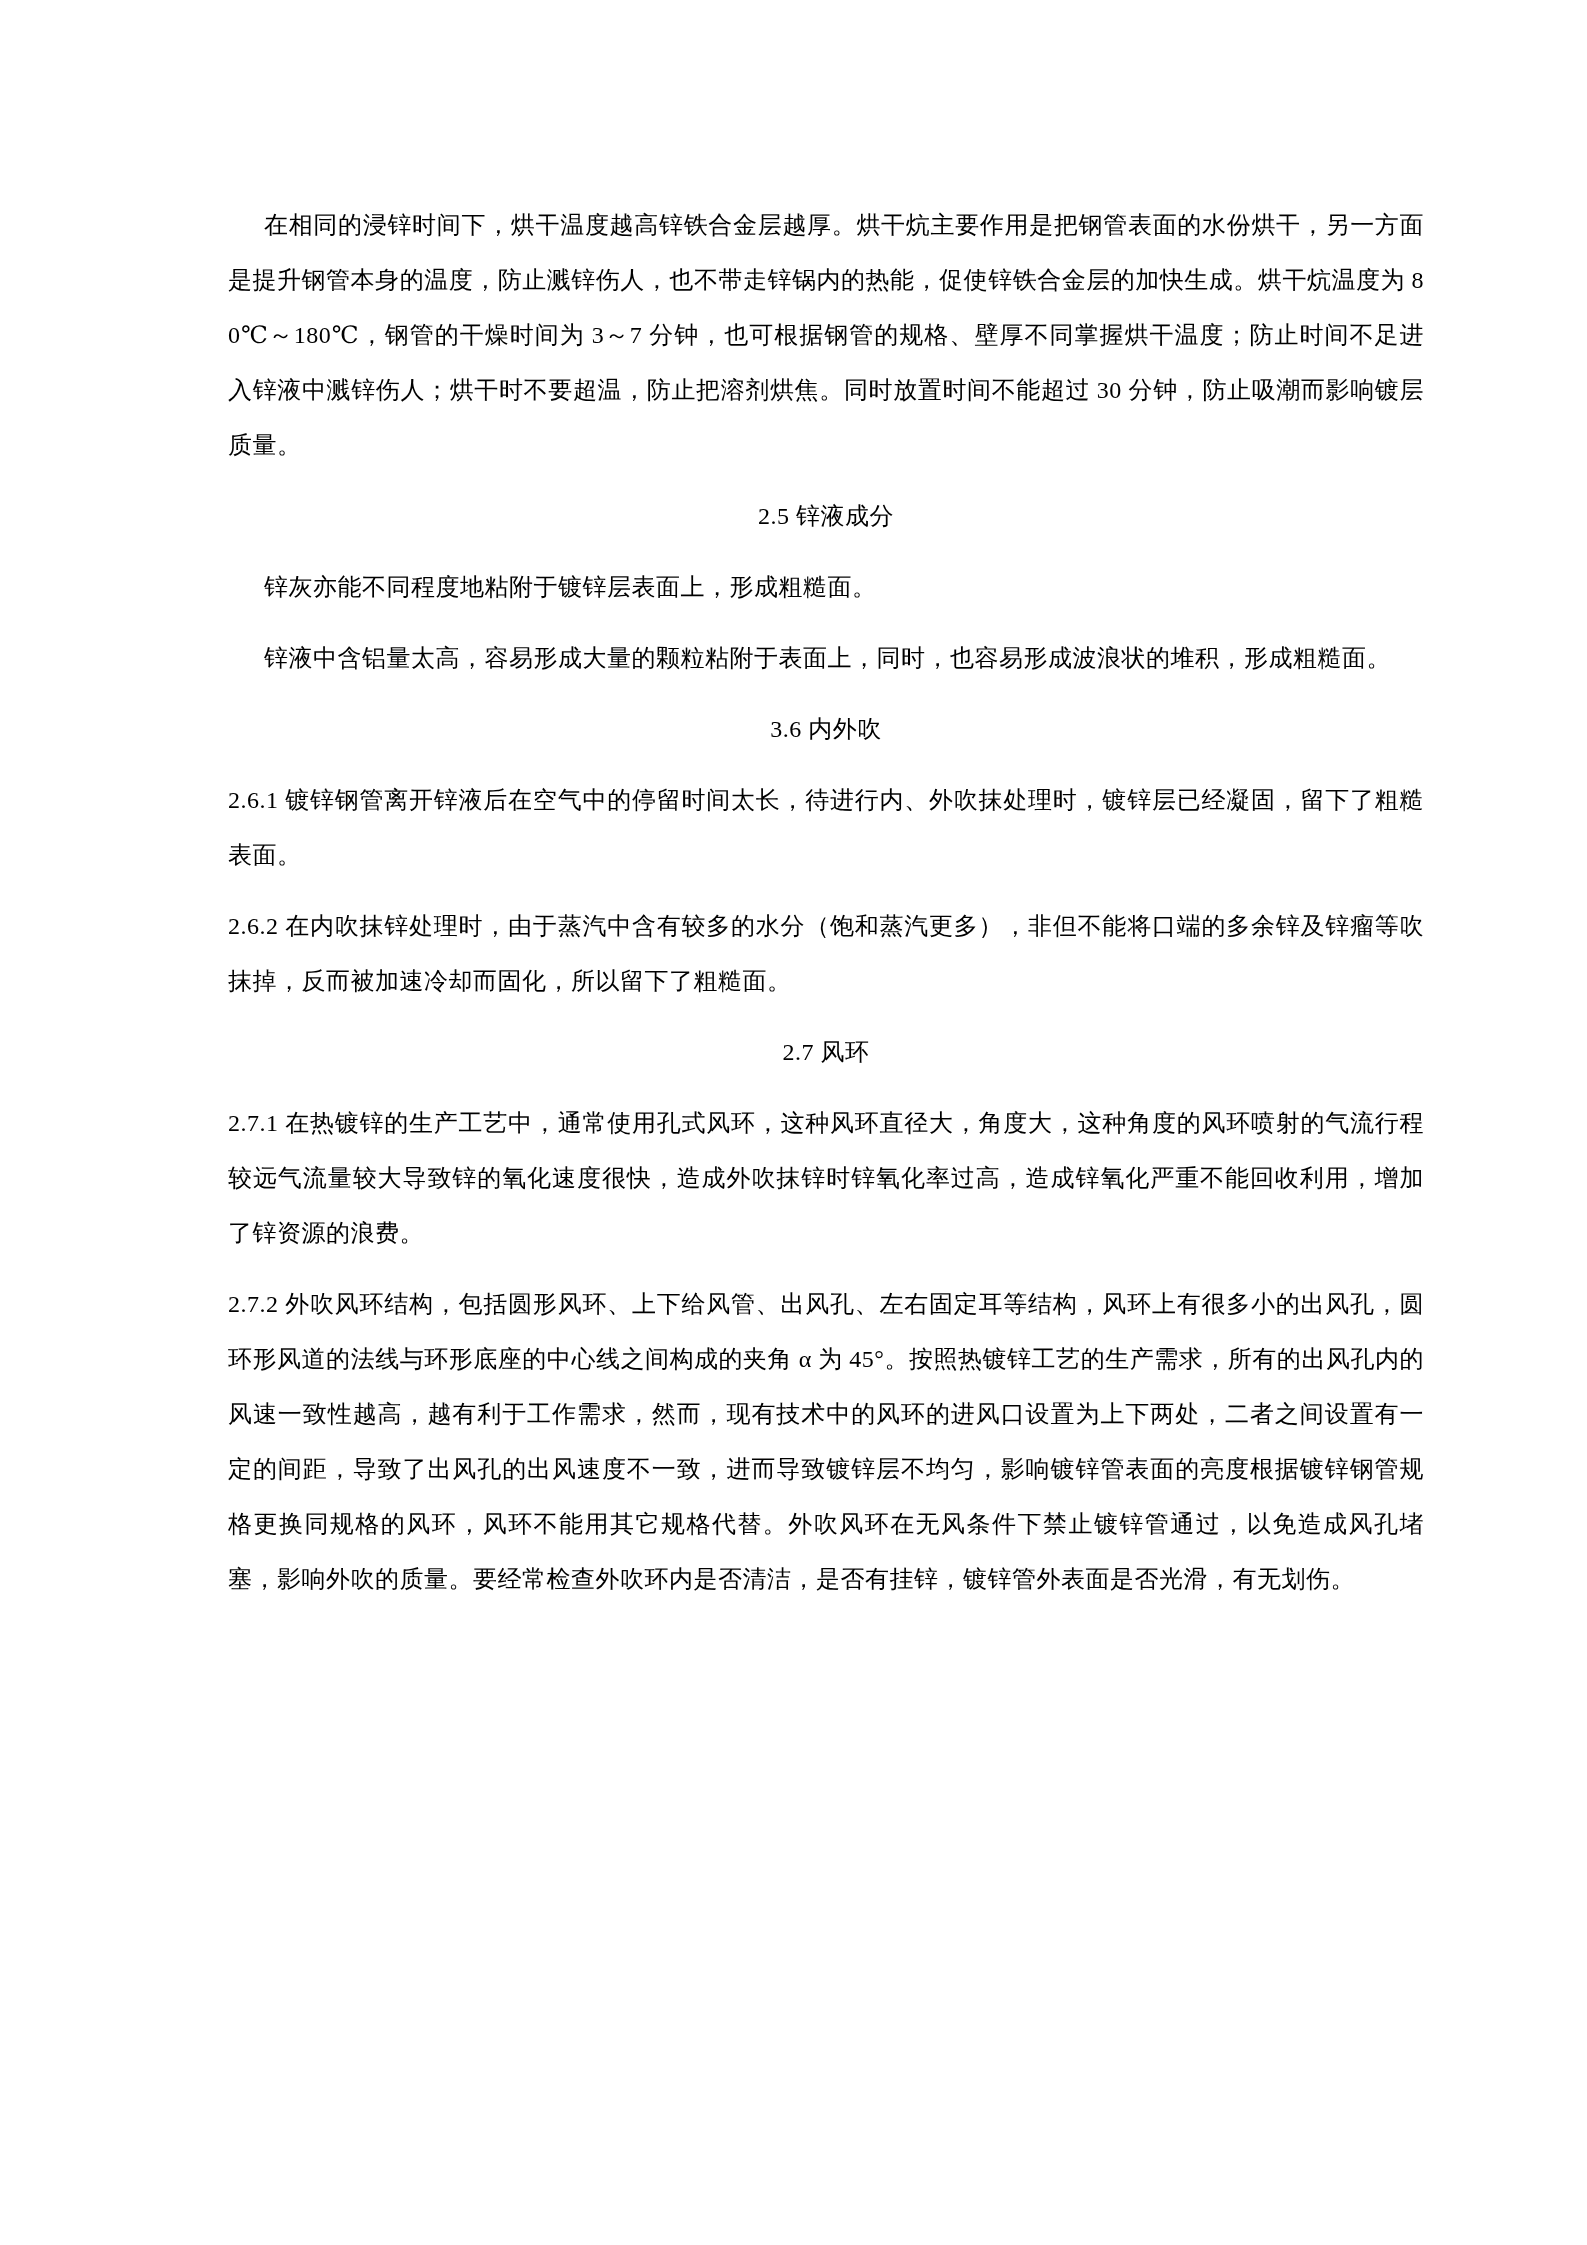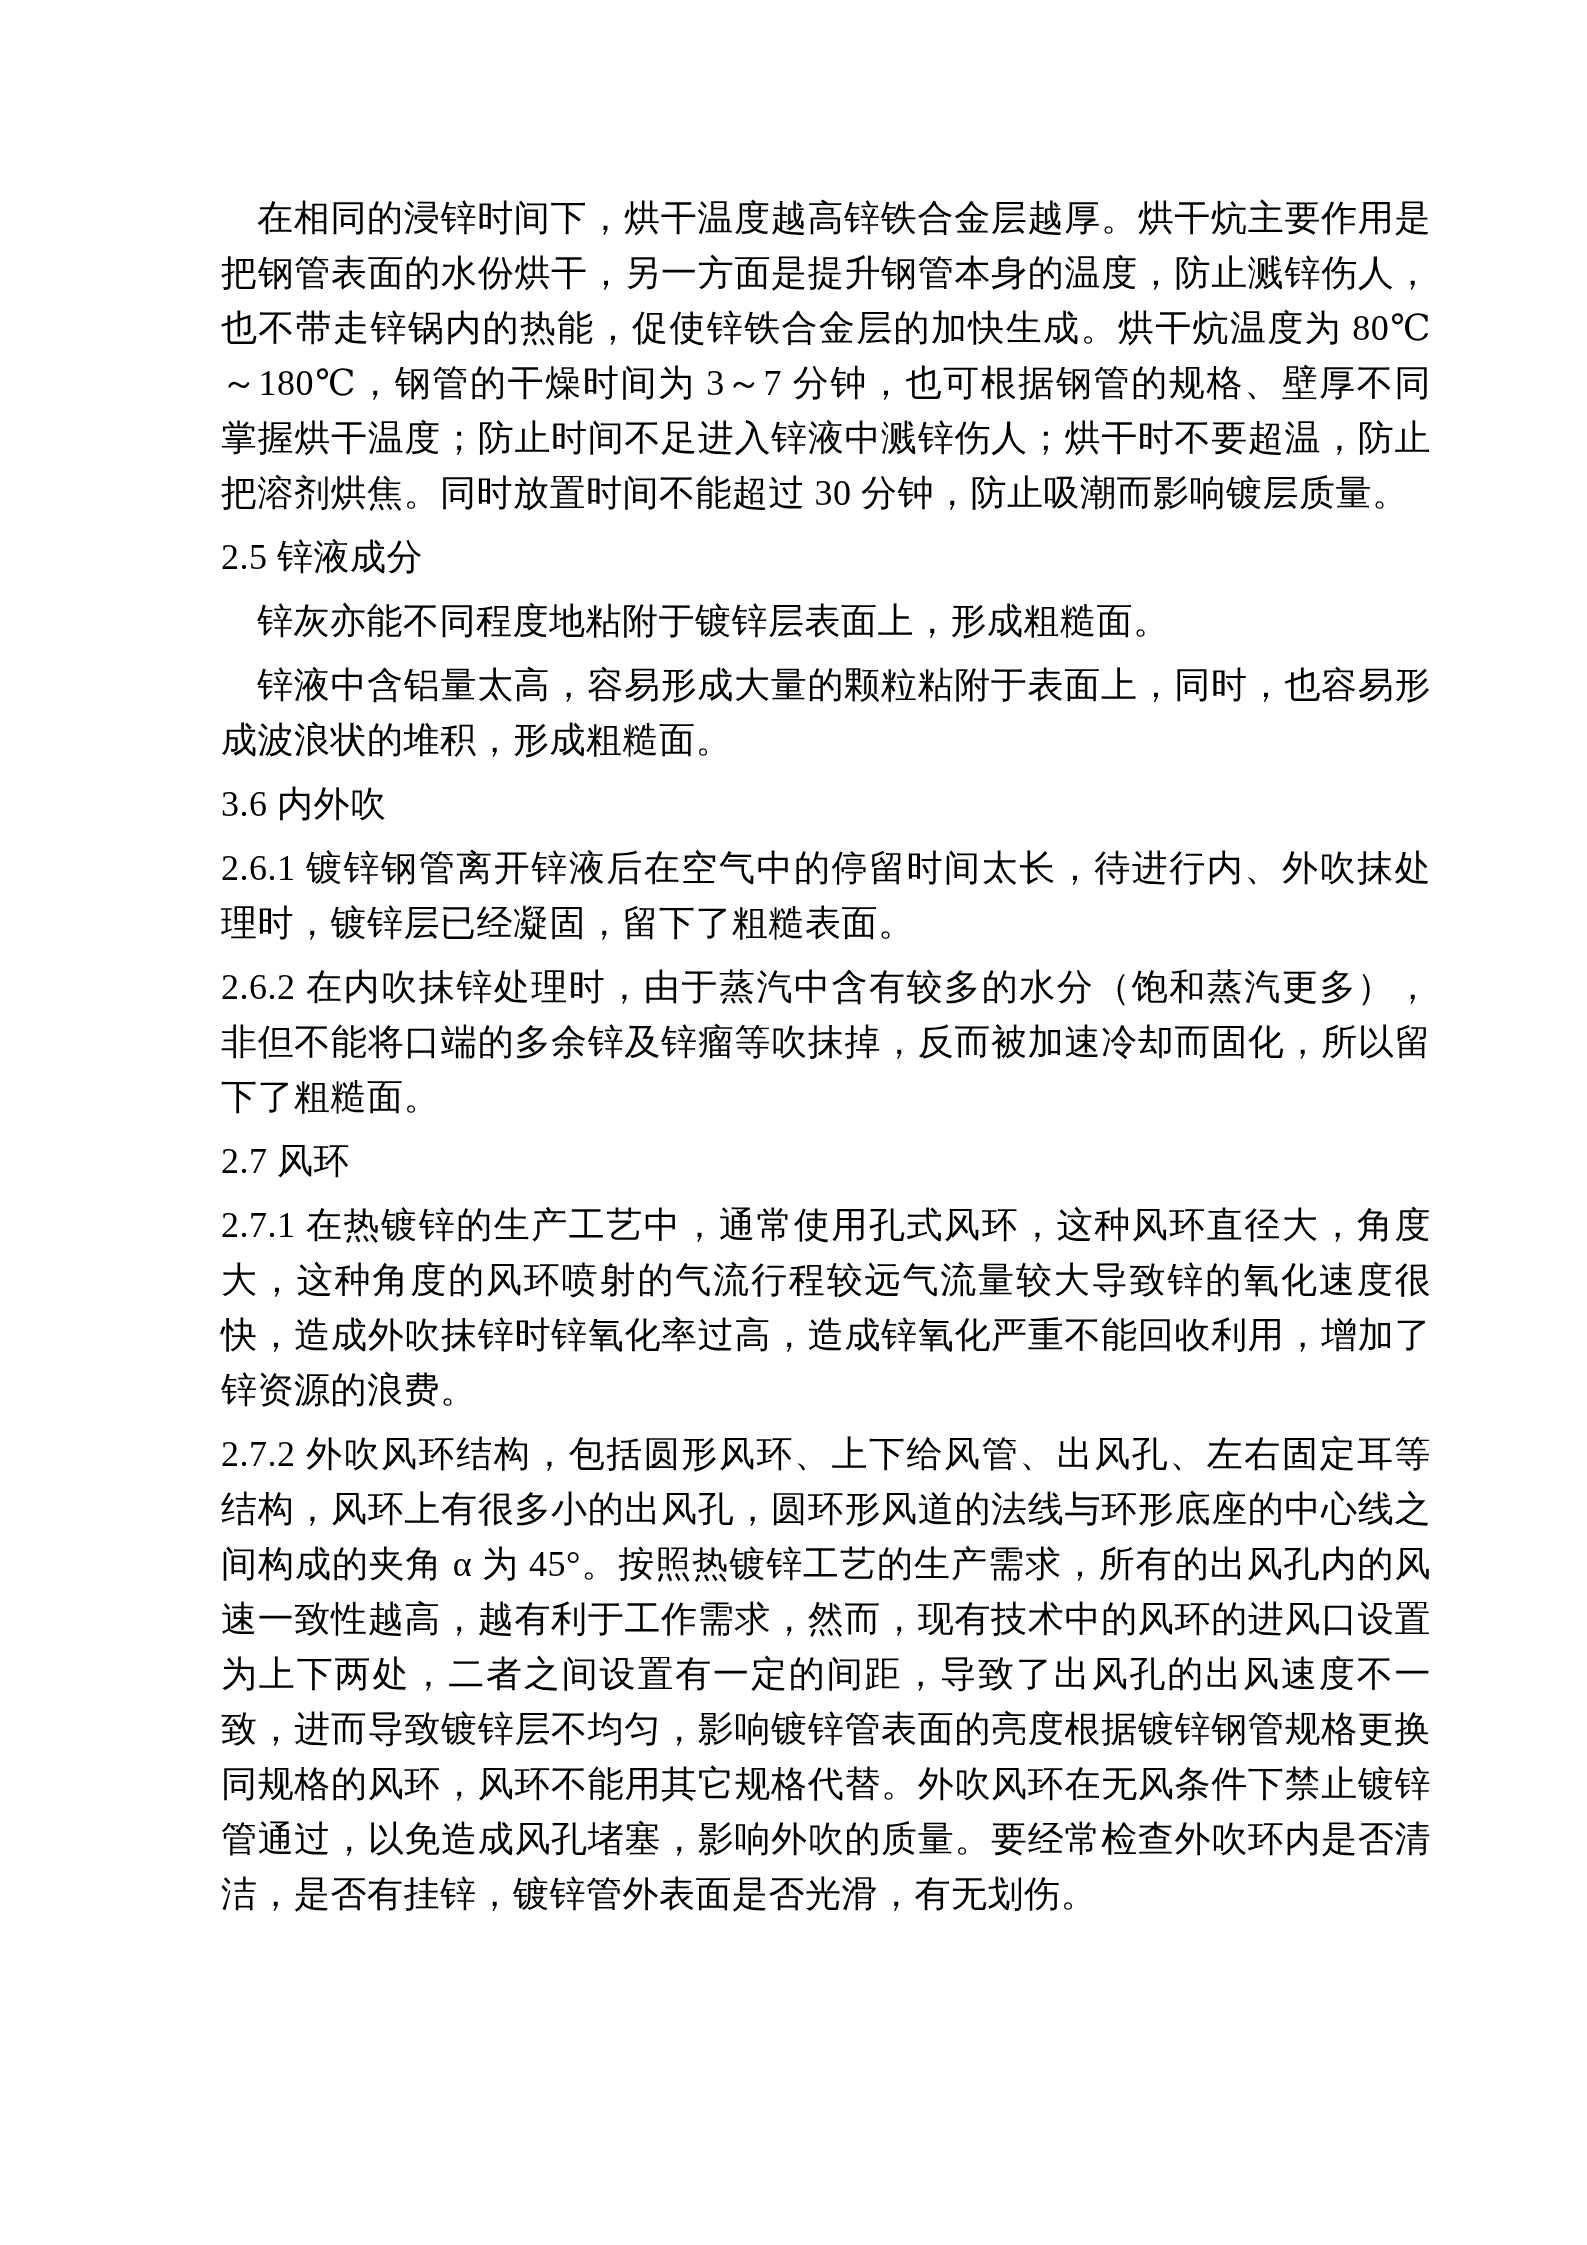--- a/index.html
+++ b/index.html
@@ -14,35 +14,35 @@
     background: #ffffff;
     overflow: hidden;
   }
   .content {
     position: absolute;
     left: 212px;
     top: 182px;
     width: 1228px;
   }
   .para {
-    margin: 9px;
+    margin: 16px;
     padding: 0;
     font-family: "Liberation Serif", "DejaVu Serif", serif;
-    font-size: 36px;
+    font-size: 24px;
     line-height: 55px;
     color: #000000;
     text-align: justify;
     letter-spacing: 0.5px;
     word-break: break-all;
   }
   .para.indent {
     text-indent: 36px;
   }
   .para.heading {
-    text-align: left;
+    text-align: center;
   }
 </style>
 </head>
 <body>
 
 <div class="page">
   <div class="content">
       <p class="para indent">在相同的浸锌时间下，烘干温度越高锌铁合金层越厚。烘干炕主要作用是把钢管表面的水份烘干，另一方面是提升钢管本身的温度，防止溅锌伤人，也不带走锌锅内的热能，促使锌铁合金层的加快生成。烘干炕温度为 80℃～180℃，钢管的干燥时间为 3～7 分钟，也可根据钢管的规格、壁厚不同掌握烘干温度；防止时间不足进入锌液中溅锌伤人；烘干时不要超温，防止把溶剂烘焦。同时放置时间不能超过 30 分钟，防止吸潮而影响镀层质量。</p>
       <p class="para heading">2.5 锌液成分</p>
       <p class="para indent">锌灰亦能不同程度地粘附于镀锌层表面上，形成粗糙面。</p>

